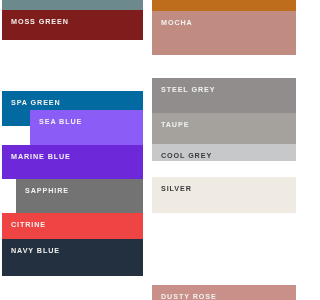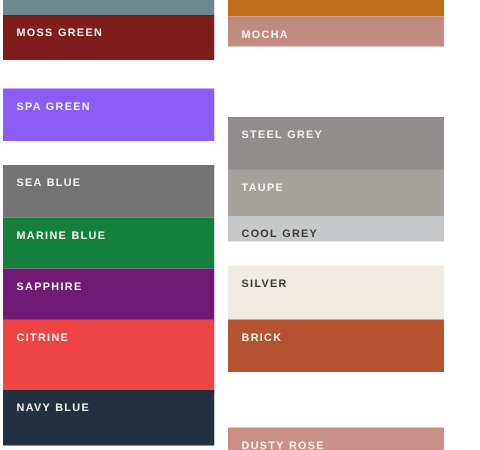--- a/index.html
+++ b/index.html
@@ -63,63 +63,60 @@
 </head>
 <body>
 
 <div id="palette-board">
 
   <div class="palette-column" id="column-left">
       <div class="swatch" style="top: 0px; height: 10px; background: rgb(108, 138, 142);"></div>
       <div class="swatch" style="top: 10px; height: 30px; background: #7f1d1d;">
         <span class="swatch-label label-light">MOSS GREEN</span>
       </div>
-      <div class="swatch" style="top: 59px; height: 35px; background: #8b5cf6;">
+      <div class="swatch" style="top: 91px; height: 35px; background: #0369a1;">
         <span class="swatch-label label-light">SPA GREEN</span>
       </div>
-      <div class="swatch" style="top: 110px; height: 35px; background: #737373;">
+      <div class="swatch" style="top: 110px; height: 35px; background: #8b5cf6; margin-left: 28px;">
         <span class="swatch-label label-light">SEA BLUE</span>
       </div>
-      <div class="swatch" style="top: 145px; height: 34px; background: #15803d; padding-left: 38px;">
+      <div class="swatch" style="top: 145px; height: 34px; background: #6d28d9; padding-left: 38px;">
         <span class="swatch-label label-light">MARINE BLUE</span>
       </div>
-      <div class="swatch" style="top: 179px; height: 36px; background: #701a75;">
+      <div class="swatch" style="top: 179px; height: 36px; background: #737373; margin-left: 14px;">
         <span class="swatch-label label-light">SAPPHIRE</span>
       </div>
       <div class="swatch" style="top: 213px; height: 50px; background: #ef4444;">
         <span class="swatch-label label-light">CITRINE</span>
       </div>
-      <div class="swatch" style="top: 260px; height: 37px; background: rgb(34, 48, 63); text-decoration: underline;">
+      <div class="swatch" style="top: 239px; height: 37px; background: rgb(34, 48, 63); text-decoration: underline;">
         <span class="swatch-label label-light">NAVY BLUE</span>
       </div>
       <div class="swatch" style="top: 285px; height: 15px; background: #7f1d1d; margin-top: 32px;">
         <span class="swatch-label label-light">BLUE</span>
       </div>
     </div>
 
   <div id="column-gutter"></div>
 
   <div class="palette-column" id="column-right">
       <div class="swatch" style="top: 0px; height: 11px; background: rgb(189, 109, 28);"></div>
-      <div class="swatch" style="top: 11px; height: 20px; background: rgb(192, 140, 129);">
+      <div class="swatch" style="top: 11px; height: 44px; background: rgb(192, 140, 129);">
         <span class="swatch-label label-light">MOCHA</span>
       </div>
       <div class="swatch" style="top: 78px; height: 49px; background: rgb(145, 141, 140);">
         <span class="swatch-label label-light">STEEL GREY</span>
       </div>
       <div class="swatch" style="top: 113px; height: 42px; background: rgb(165, 162, 157);">
         <span class="swatch-label label-light">TAUPE</span>
       </div>
       <div class="swatch" style="top: 144px; height: 17px; background: rgb(198, 200, 202);">
         <span class="swatch-label label-dark">COOL GREY</span>
       </div>
       <div class="swatch" style="top: 177px; height: 36px; background: rgb(239, 235, 227);">
         <span class="swatch-label label-dark">SILVER</span>
       </div>
-      <div class="swatch" style="top: 213px; height: 35px; background: rgb(181, 82, 47);">
-        <span class="swatch-label label-light">BRICK</span>
-      </div>
       <div class="swatch" style="top: 285px; height: 15px; background: rgb(200, 144, 137);">
         <span class="swatch-label label-light">DUSTY ROSE</span>
       </div>
     </div>
 
 </div>
 
 </body></html>

